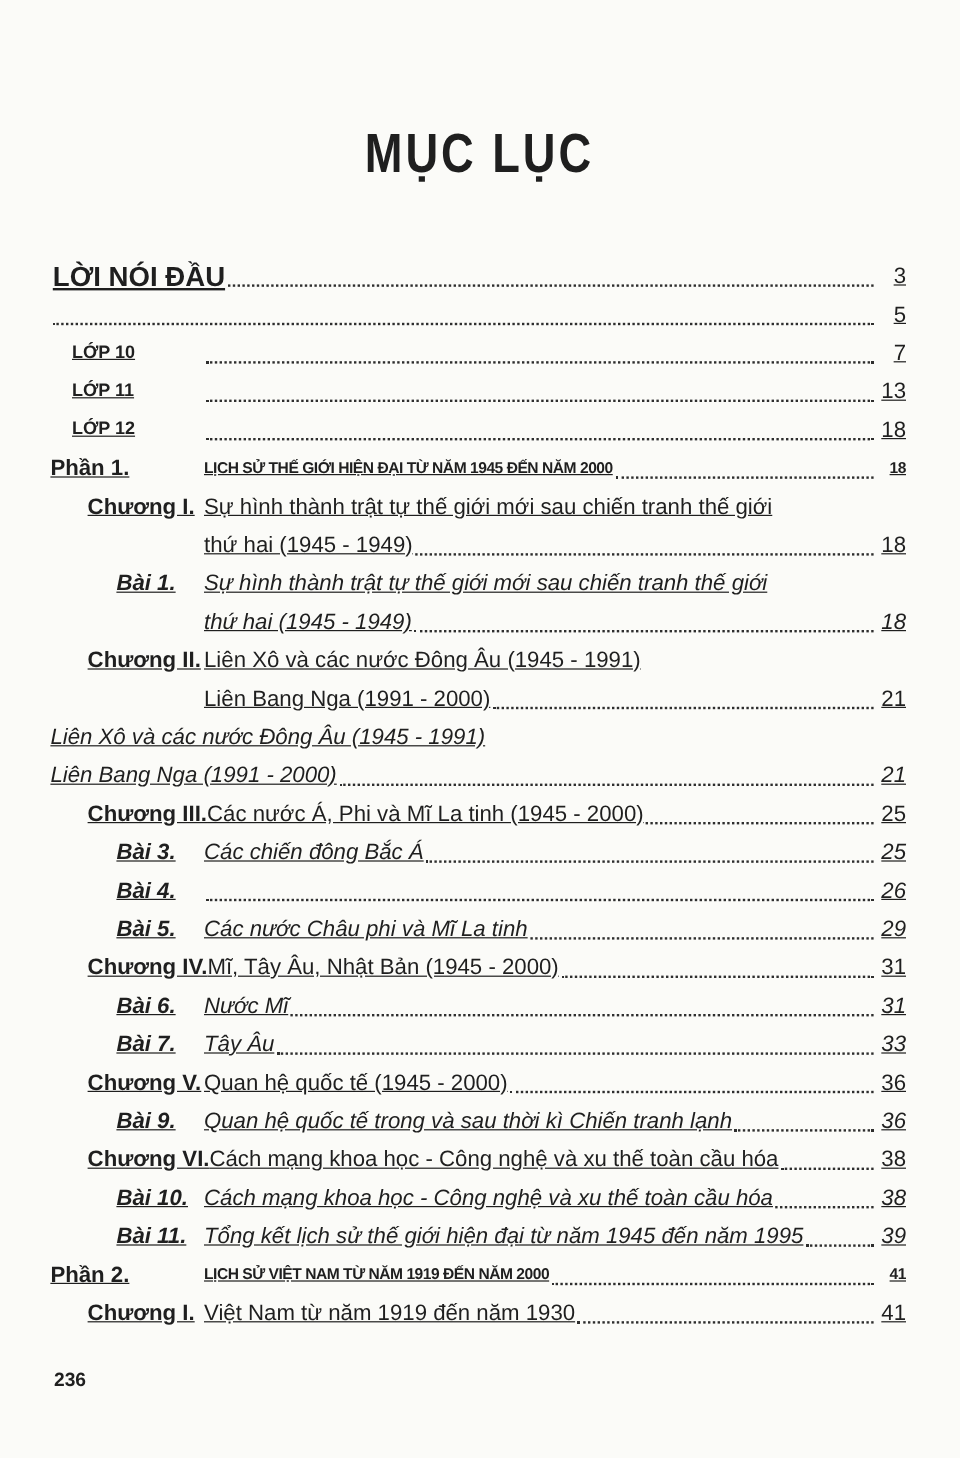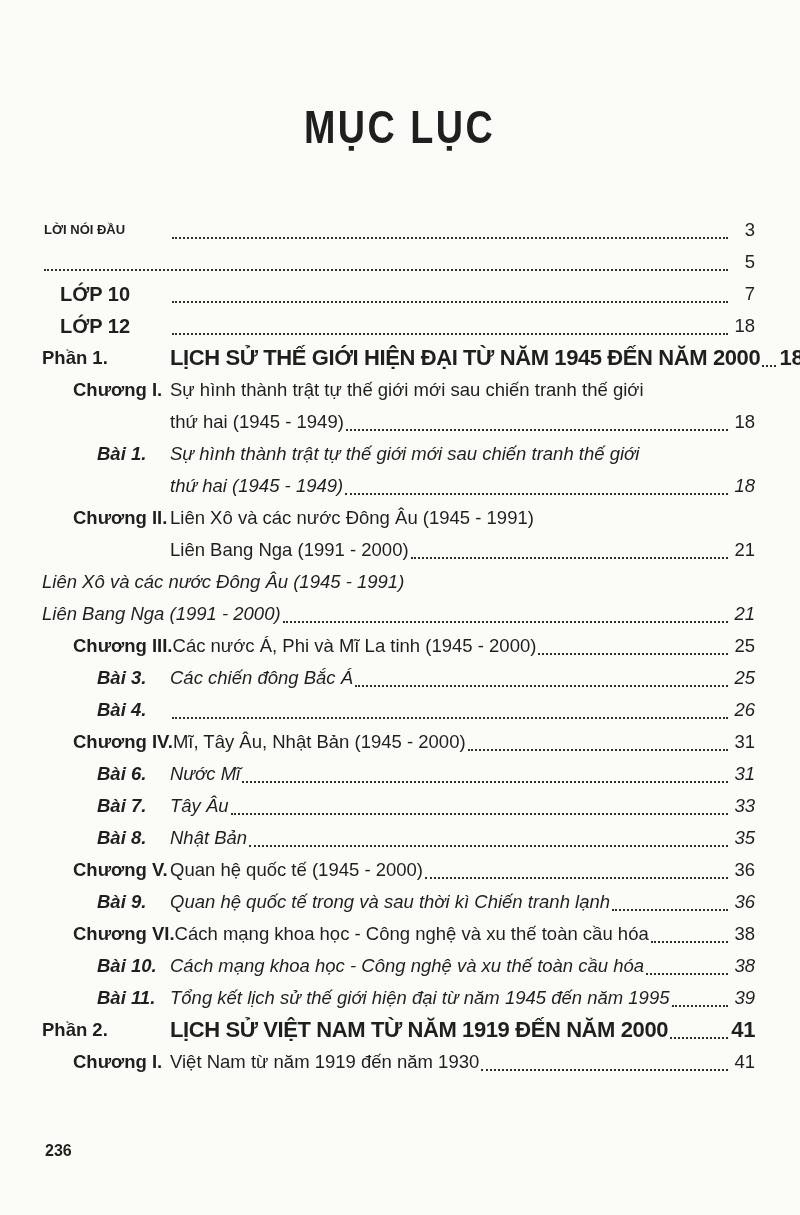--- a/index.html
+++ b/index.html
@@ -14,20 +14,21 @@
     height: 1215px;
     background: var(--paper);
     color: var(--ink);
     font-family: "Liberation Sans", sans-serif;
   }
   .page {
     position: relative;
     width: 800px;
     height: 1215px;
     overflow: hidden;
+    text-decoration: underline;
   }
   .title-wrap {
     text-align: center;
     padding-top: 100px;
   }
   .doc-title {
     margin: 0;
     display: inline-block;
     font-size: 46px;
     font-weight: 700;
@@ -42,31 +43,31 @@
     display: flex;
     align-items: flex-start;
     font-size: 18.5px;
     line-height: 32px;
   }
   .label {
     flex: 0 0 128px;
     font-weight: 700;
     white-space: nowrap;
   }
-  .level-front .label { padding-left: 2px; font-size: 13px; }
-  .level-lop .label { padding-left: 18px; font-size: 20px; }
+  .level-front .label { padding-left: 2px; font-size: 23px; }
+  .level-lop .label { padding-left: 18px; font-size: 15px; }
   .level-part .label { padding-left: 0; }
   .level-chapter .label { padding-left: 31px; }
   .level-lesson .label { padding-left: 55px; font-style: italic; }
   .content {
     flex: 1;
     min-width: 0;
   }
   .level-lesson .content { font-style: italic; }
-  .level-part .content { font-weight: 700; letter-spacing: -0.4px; font-size: 22px; }
+  .level-part .content { font-weight: 700; letter-spacing: -0.4px; font-size: 13px; }
   .title-line { white-space: nowrap; }
   .leader-line { display: flex; align-items: flex-start; }
   .leader-text { white-space: nowrap; }
   .dots {
     flex: 1 1 auto;
     min-width: 14px;
     height: 0;
     border-bottom: 2.5px dotted var(--dots);
     align-self: flex-end;
     margin: 0 3px 7px 2px;
@@ -119,20 +120,30 @@
     <div class="label">LỚP 10</div>
     <div class="content">
       <div class="leader-line">
         <span class="leader-text"></span>
         <span class="dots"></span>
         <span class="page-num">7</span>
       </div>
     </div>
   </div>
 
+  <div class="row level-lop">
+    <div class="label">LỚP 11</div>
+    <div class="content">
+      <div class="leader-line">
+        <span class="leader-text"></span>
+        <span class="dots"></span>
+        <span class="page-num">13</span>
+      </div>
+    </div>
+  </div>
 
   <div class="row level-lop">
     <div class="label">LỚP 12</div>
     <div class="content">
       <div class="leader-line">
         <span class="leader-text"></span>
         <span class="dots"></span>
         <span class="page-num">18</span>
       </div>
     </div>
@@ -221,20 +232,30 @@
   <div class="row level-lesson">
     <div class="label">Bài 4.</div>
     <div class="content">
       <div class="leader-line">
         <span class="dots"></span>
         <span class="page-num">26</span>
       </div>
     </div>
   </div>
 
+  <div class="row level-lesson">
+    <div class="label">Bài 5.</div>
+    <div class="content">
+      <div class="leader-line">
+        <span class="leader-text">Các nước Châu phi và Mĩ La tinh</span>
+        <span class="dots"></span>
+        <span class="page-num">29</span>
+      </div>
+    </div>
+  </div>
 
   <div class="row level-chapter">
     <div class="label">Chương IV.</div>
     <div class="content">
       <div class="leader-line">
         <span class="leader-text">Mĩ, Tây Âu, Nhật Bản (1945 - 2000)</span>
         <span class="dots"></span>
         <span class="page-num">31</span>
       </div>
     </div>
@@ -255,30 +276,20 @@
     <div class="label">Bài 7.</div>
     <div class="content">
       <div class="leader-line">
         <span class="leader-text">Tây Âu</span>
         <span class="dots"></span>
         <span class="page-num">33</span>
       </div>
     </div>
   </div>
 
-  <div class="row level-lesson">
-    <div class="label">Bài 8.</div>
-    <div class="content">
-      <div class="leader-line">
-        <span class="leader-text">Nhật Bản</span>
-        <span class="dots"></span>
-        <span class="page-num">35</span>
-      </div>
-    </div>
-  </div>
 
   <div class="row level-chapter">
     <div class="label">Chương V.</div>
     <div class="content">
       <div class="leader-line">
         <span class="leader-text">Quan hệ quốc tế (1945 - 2000)</span>
         <span class="dots"></span>
         <span class="page-num">36</span>
       </div>
     </div>

